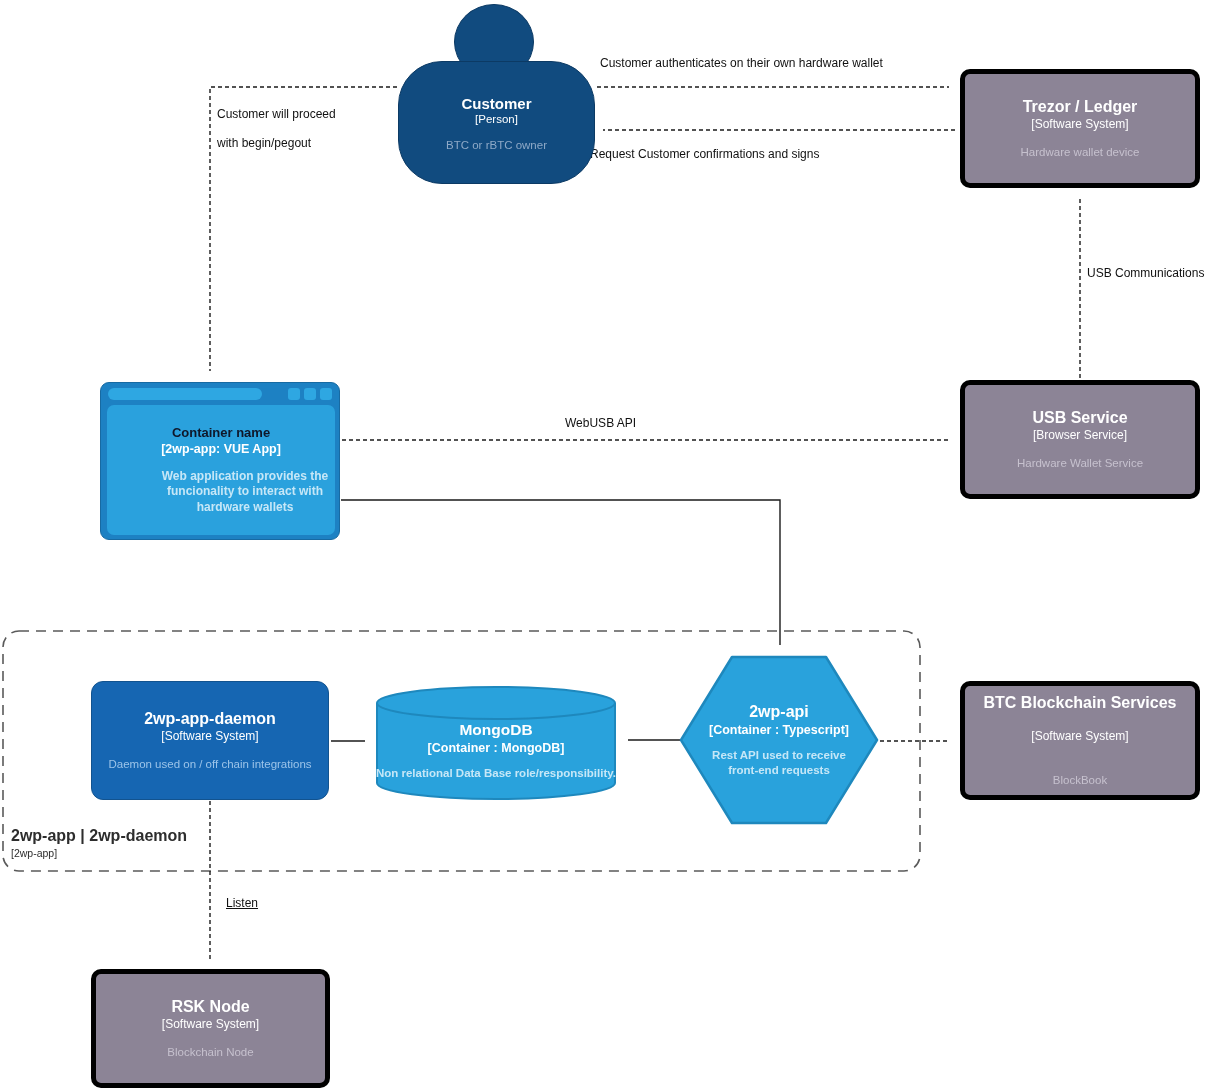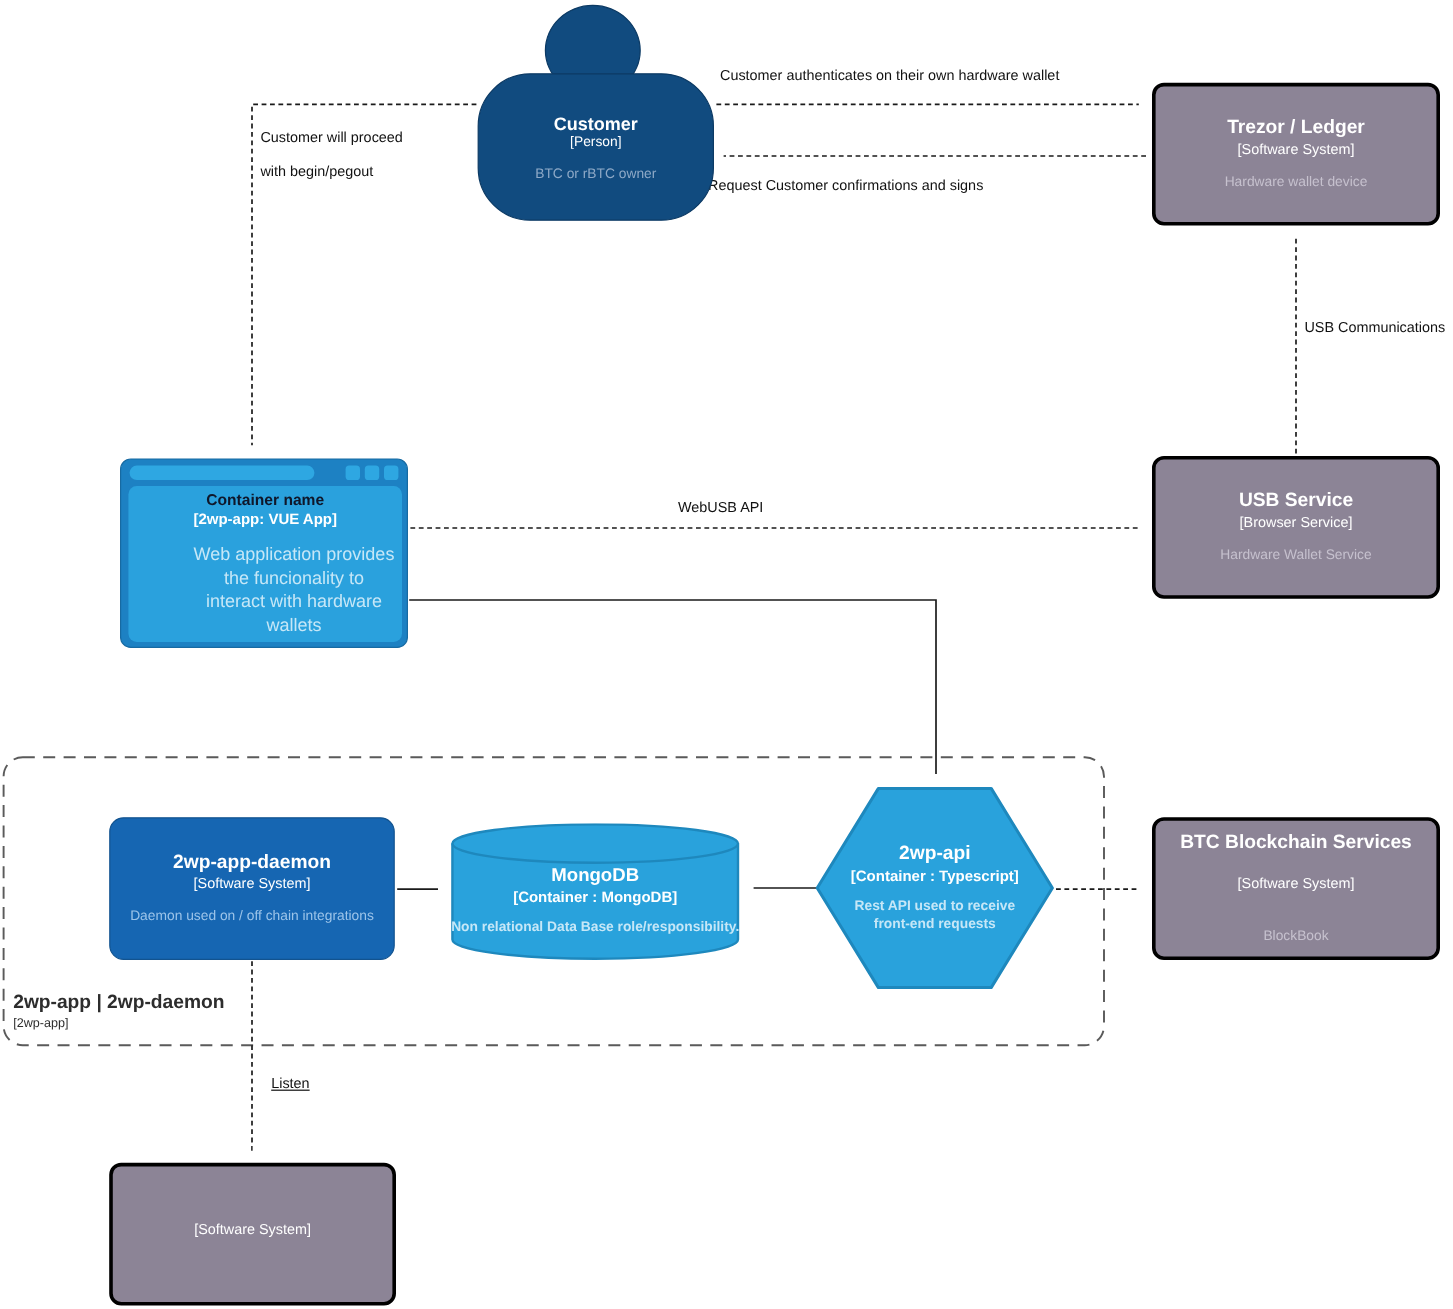--- a/index.html
+++ b/index.html
@@ -12,21 +12,21 @@
 
   .edge-label { position:absolute; font-size:12px; color:#111; white-space:nowrap; }
 
   
   .node { position:absolute; display:flex; flex-direction:column; align-items:center;
           justify-content:center; text-align:center; padding:0 14px; }
   .node .title { font-weight:bold; color:#fff; font-size:16px; line-height:1.15; }
   .node .subtitle { color:#fff; font-size:12px; line-height:1.2; margin-top:1px; }
   .node .desc { font-size:11.5px; line-height:1.25; margin-top:13px; }
 
-  .gray { background:#8c8496; border:3px solid #000000; border-radius:10px; width:240px; height:119px; }
+  .gray { background:#8c8496; border:5px solid #000000; border-radius:10px; width:240px; height:119px; }
   .gray .desc { color:#c6c1ce; }
 
   
   .person { position:absolute; width:197px; height:185px; }
   .person-head { position:absolute; left:56px; top:0; width:80px; height:76px; border-radius:50%;
                  background:#114b7f; border:1px solid #0c3a64; }
   .person-body { position:absolute; left:0; top:57px; width:197px; height:123px; border-radius:44px;
                  background:#114b7f; border:1px solid #0c3a64; display:flex; flex-direction:column;
                  align-items:center; justify-content:center; text-align:center; }
   .person .title { font-weight:bold; color:#fff; font-size:15px; }
@@ -38,21 +38,21 @@
              background:#1d81c3; border:1px solid #176aa2; border-radius:9px; }
   .browser-bar { position:absolute; left:0; top:0; width:100%; height:22px; display:flex;
                  align-items:center; padding:0 7px; gap:4px; }
   .browser-addr { height:12px; flex:1; background:#2ea7e2; border-radius:6px; margin-right:22px; }
   .browser-btn { width:12px; height:12px; background:#2ea7e2; border-radius:3px; }
   .browser-panel { position:absolute; left:6px; top:22px; width:228px; height:130px;
                    background:#2aa1dd; border-radius:7px; display:flex; flex-direction:column;
                    align-items:center; justify-content:center; text-align:center; padding:0 6px; }
   .browser .title { font-weight:bold; color:#0f172a; font-size:13px; }
   .browser .subtitle { font-weight:bold; color:#fff; font-size:12.5px; margin-top:2px; }
-  .browser .desc { font-weight:normal; color:#c6e7f7; font-size:15px; line-height:1.3; margin-top:13px;margin-left:48px; }
+  .browser .desc { font-weight:bold; color:#c6e7f7; font-size:12px; line-height:1.3; margin-top:13px;margin-left:48px; }
 
   
   .blue { background:#1666b2; border:1px solid #12538f; border-radius:12px; width:238px; height:119px;text-align:center; }
   .blue .title { font-size:16px; }
   .blue .desc { color:#9cc4e9; font-size:11.5px; }
 
   
   .cyl { position:absolute; left:375px; top:686px; width:242px; height:114px; }
   .cyl svg { position:absolute; left:0; top:0; }
   .cyl-text { position:absolute; left:0; top:14px; width:100%; height:100px; display:flex;
@@ -175,19 +175,19 @@
       <div class="desc">Rest API used to receive front-end requests</div>
     </div>
   </div>
 
   <div class="node gray" style="left:960px; top:681px;gap:16px;">
     <div class="title">BTC Blockchain Services</div>
     <div class="subtitle">[Software System]</div>
     <div class="desc">BlockBook</div>
   </div>
 
-  <div class="node gray" style="left:91px; top:969px; width:239px;gap:48px;">
+  <div class="node gray" style="left:91px; top:969px; width:239px;">
     <div class="title">RSK Node</div>
     <div class="subtitle">[Software System]</div>
     <div class="desc">Blockchain Node</div>
   </div>
 
 </div>
 
 </body></html>

